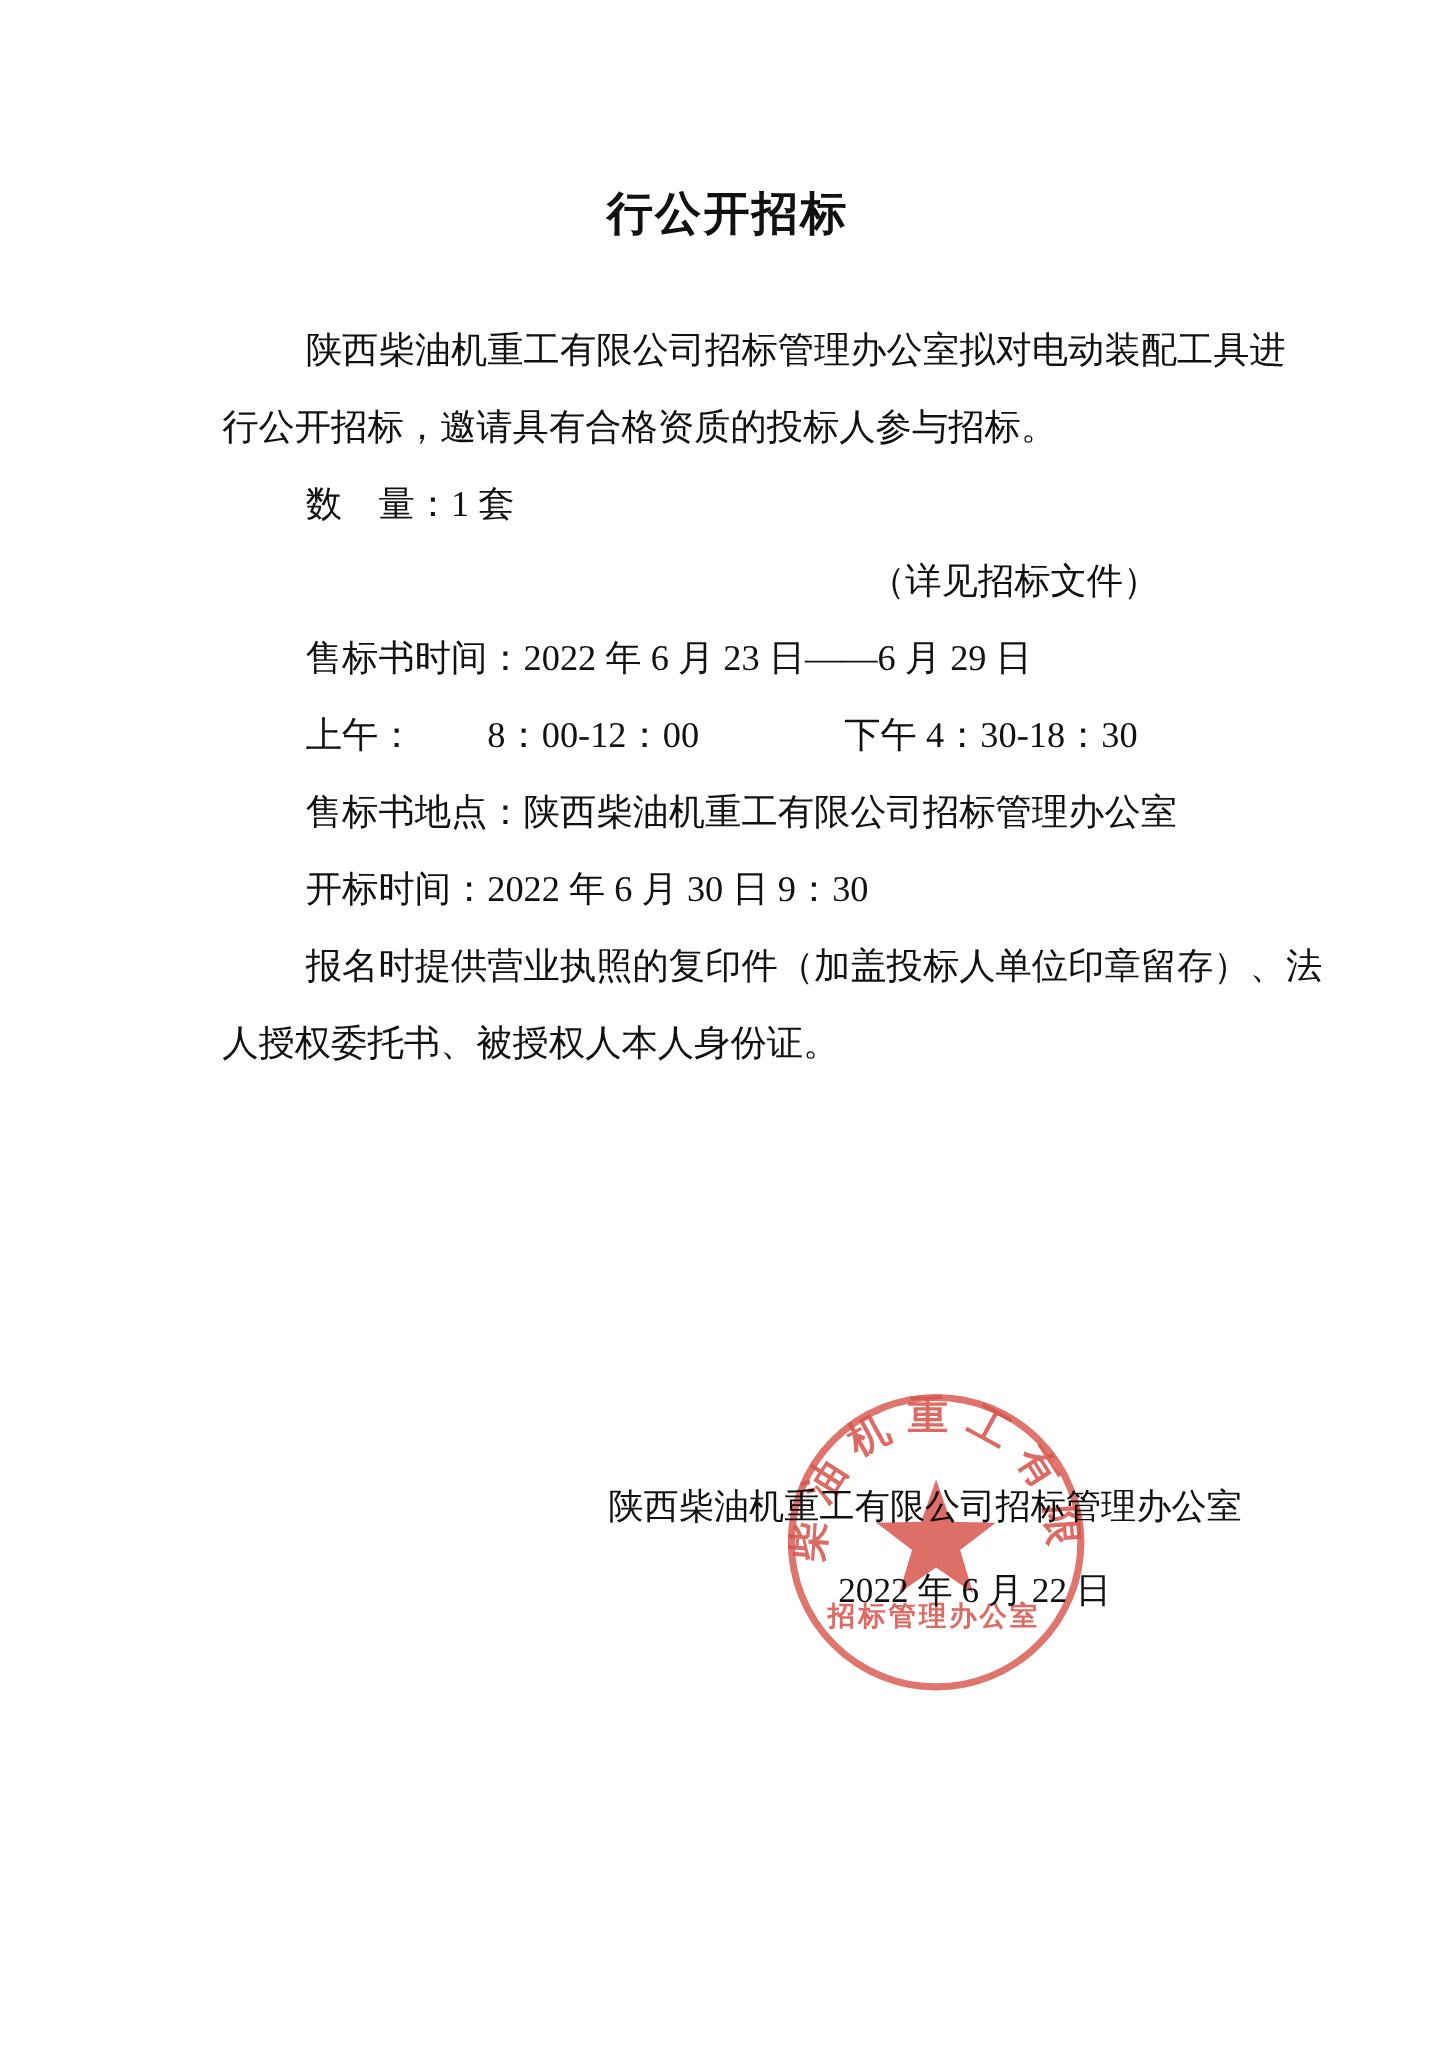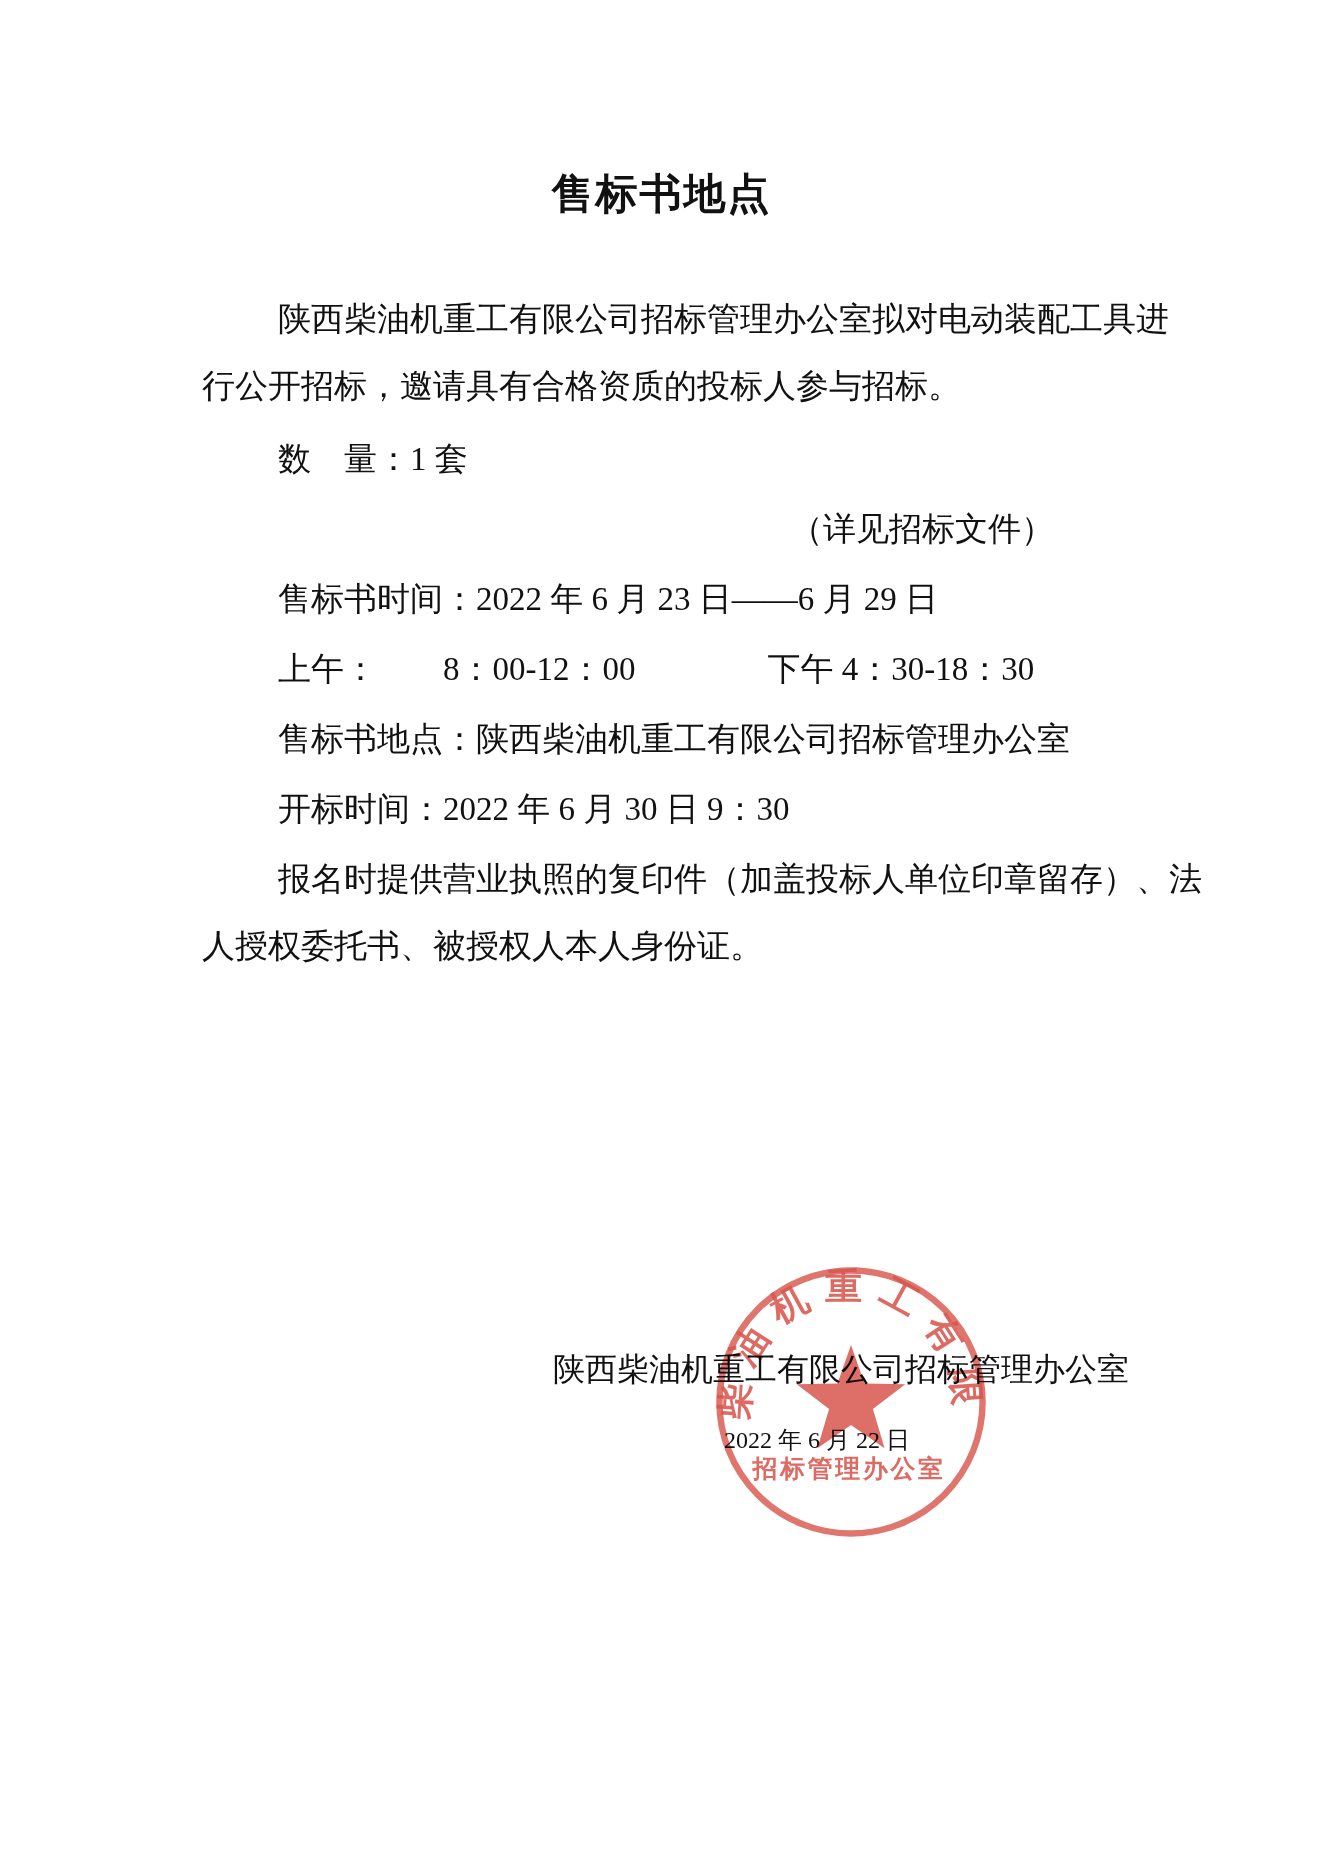--- a/index.html
+++ b/index.html
@@ -34,35 +34,35 @@
     top: 284px;
     width: 962px;
   }
   .line {
     height: 70px;
     line-height: 70px;
     font-size: 33px;
     white-space: nowrap;
   }
   .line.indent { padding-left: 76px; }
-  .line.flush  { padding-left: 0; font-family: Liberation Mono, monospace; }
+  .line.flush  { padding-left: 0; }
   .line.note   { padding-left: 588px; }
   .signature-org {
     position: absolute;
     left: 553px;
     top: 1348px;
     font-size: 32px;
     white-space: nowrap;
     text-align: right;
   }
   .signature-date {
     position: absolute;
-    left: 724px;
+    left: 762px;
     top: 1424px;
-    font-size: 24px;
+    font-size: 32px;
     white-space: nowrap;
   }
   .seal {
     position: absolute;
     left: 713px;
     top: 1264px;
     width: 276px;
     height: 276px;
     mix-blend-mode: multiply;
     opacity: 0.92;
@@ -93,21 +93,21 @@
     opacity: 0.88;
     text-anchor: middle;
     font-family: "Liberation Serif", "DejaVu Serif", serif;
   }
 </style>
 </head>
 <body>
 
 <div class="page">
 
-  <div class="doc-title">售标书地点</div>
+  <div class="doc-title">行公开招标</div>
 
   <div class="body-text">
     <div class="line indent">陕西柴油机重工有限公司招标管理办公室拟对电动装配工具进</div>
     <div class="line flush">行公开招标，邀请具有合格资质的投标人参与招标。</div>
     <div class="line indent">数　量：1 套</div>
     <div class="line note">（详见招标文件）</div>
     <div class="line indent">售标书时间：2022 年 6 月 23 日——6 月 29 日</div>
     <div class="line indent">上午：　　8：00-12：00　　　　下午 4：30-18：30</div>
     <div class="line indent">售标书地点：陕西柴油机重工有限公司招标管理办公室</div>
     <div class="line indent">开标时间：2022 年 6 月 30 日 9：30</div>

